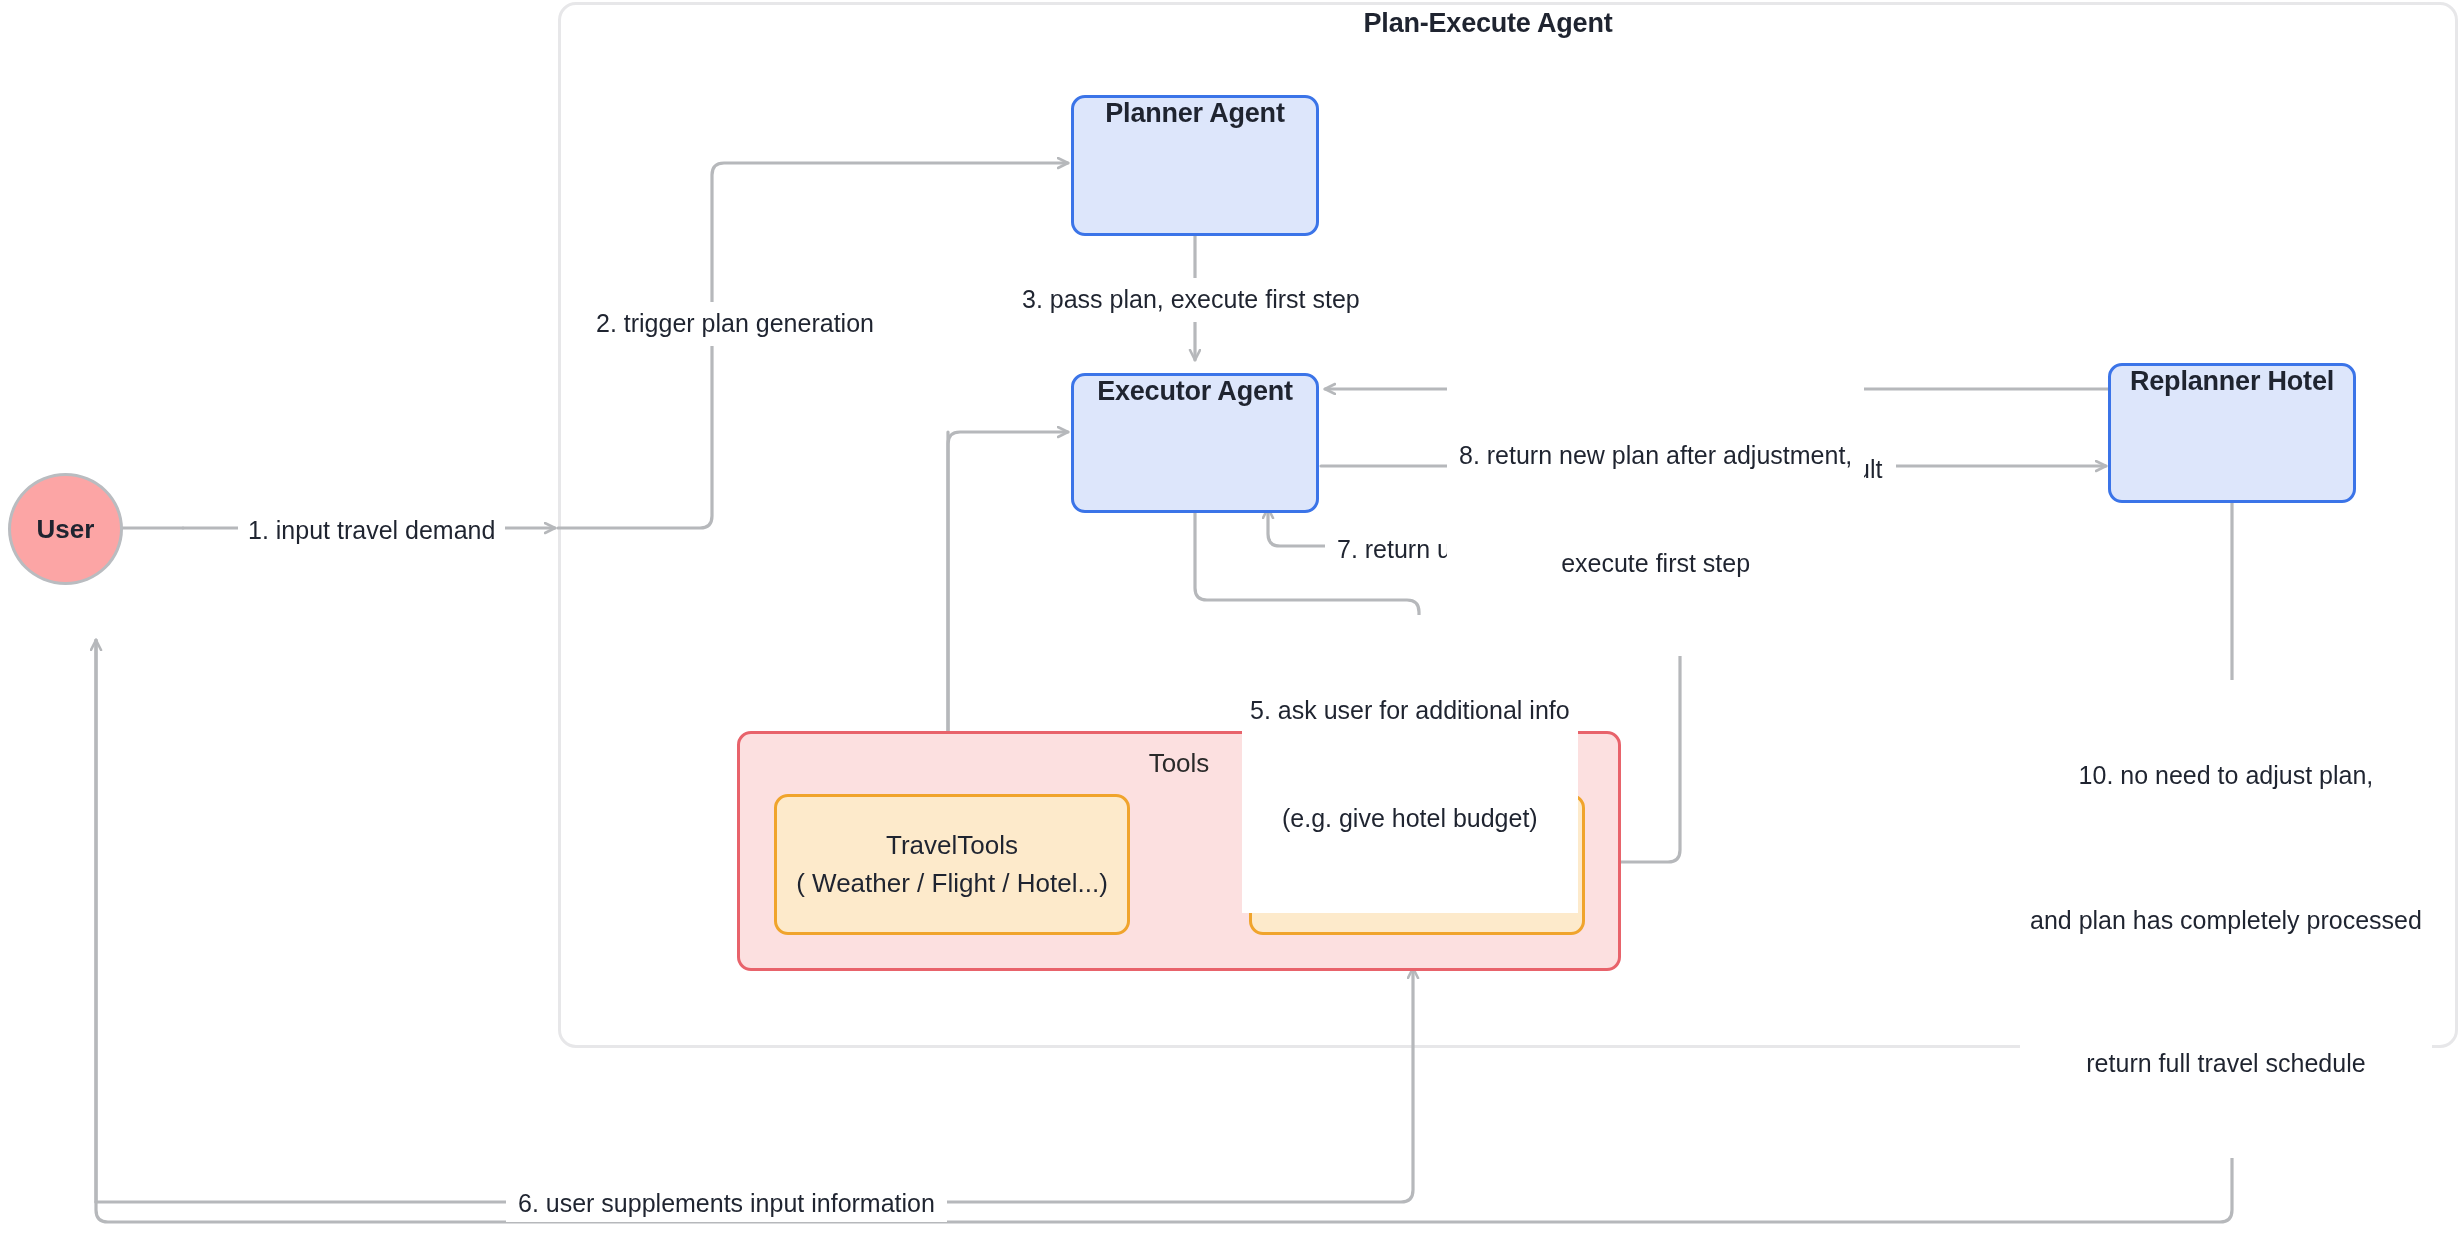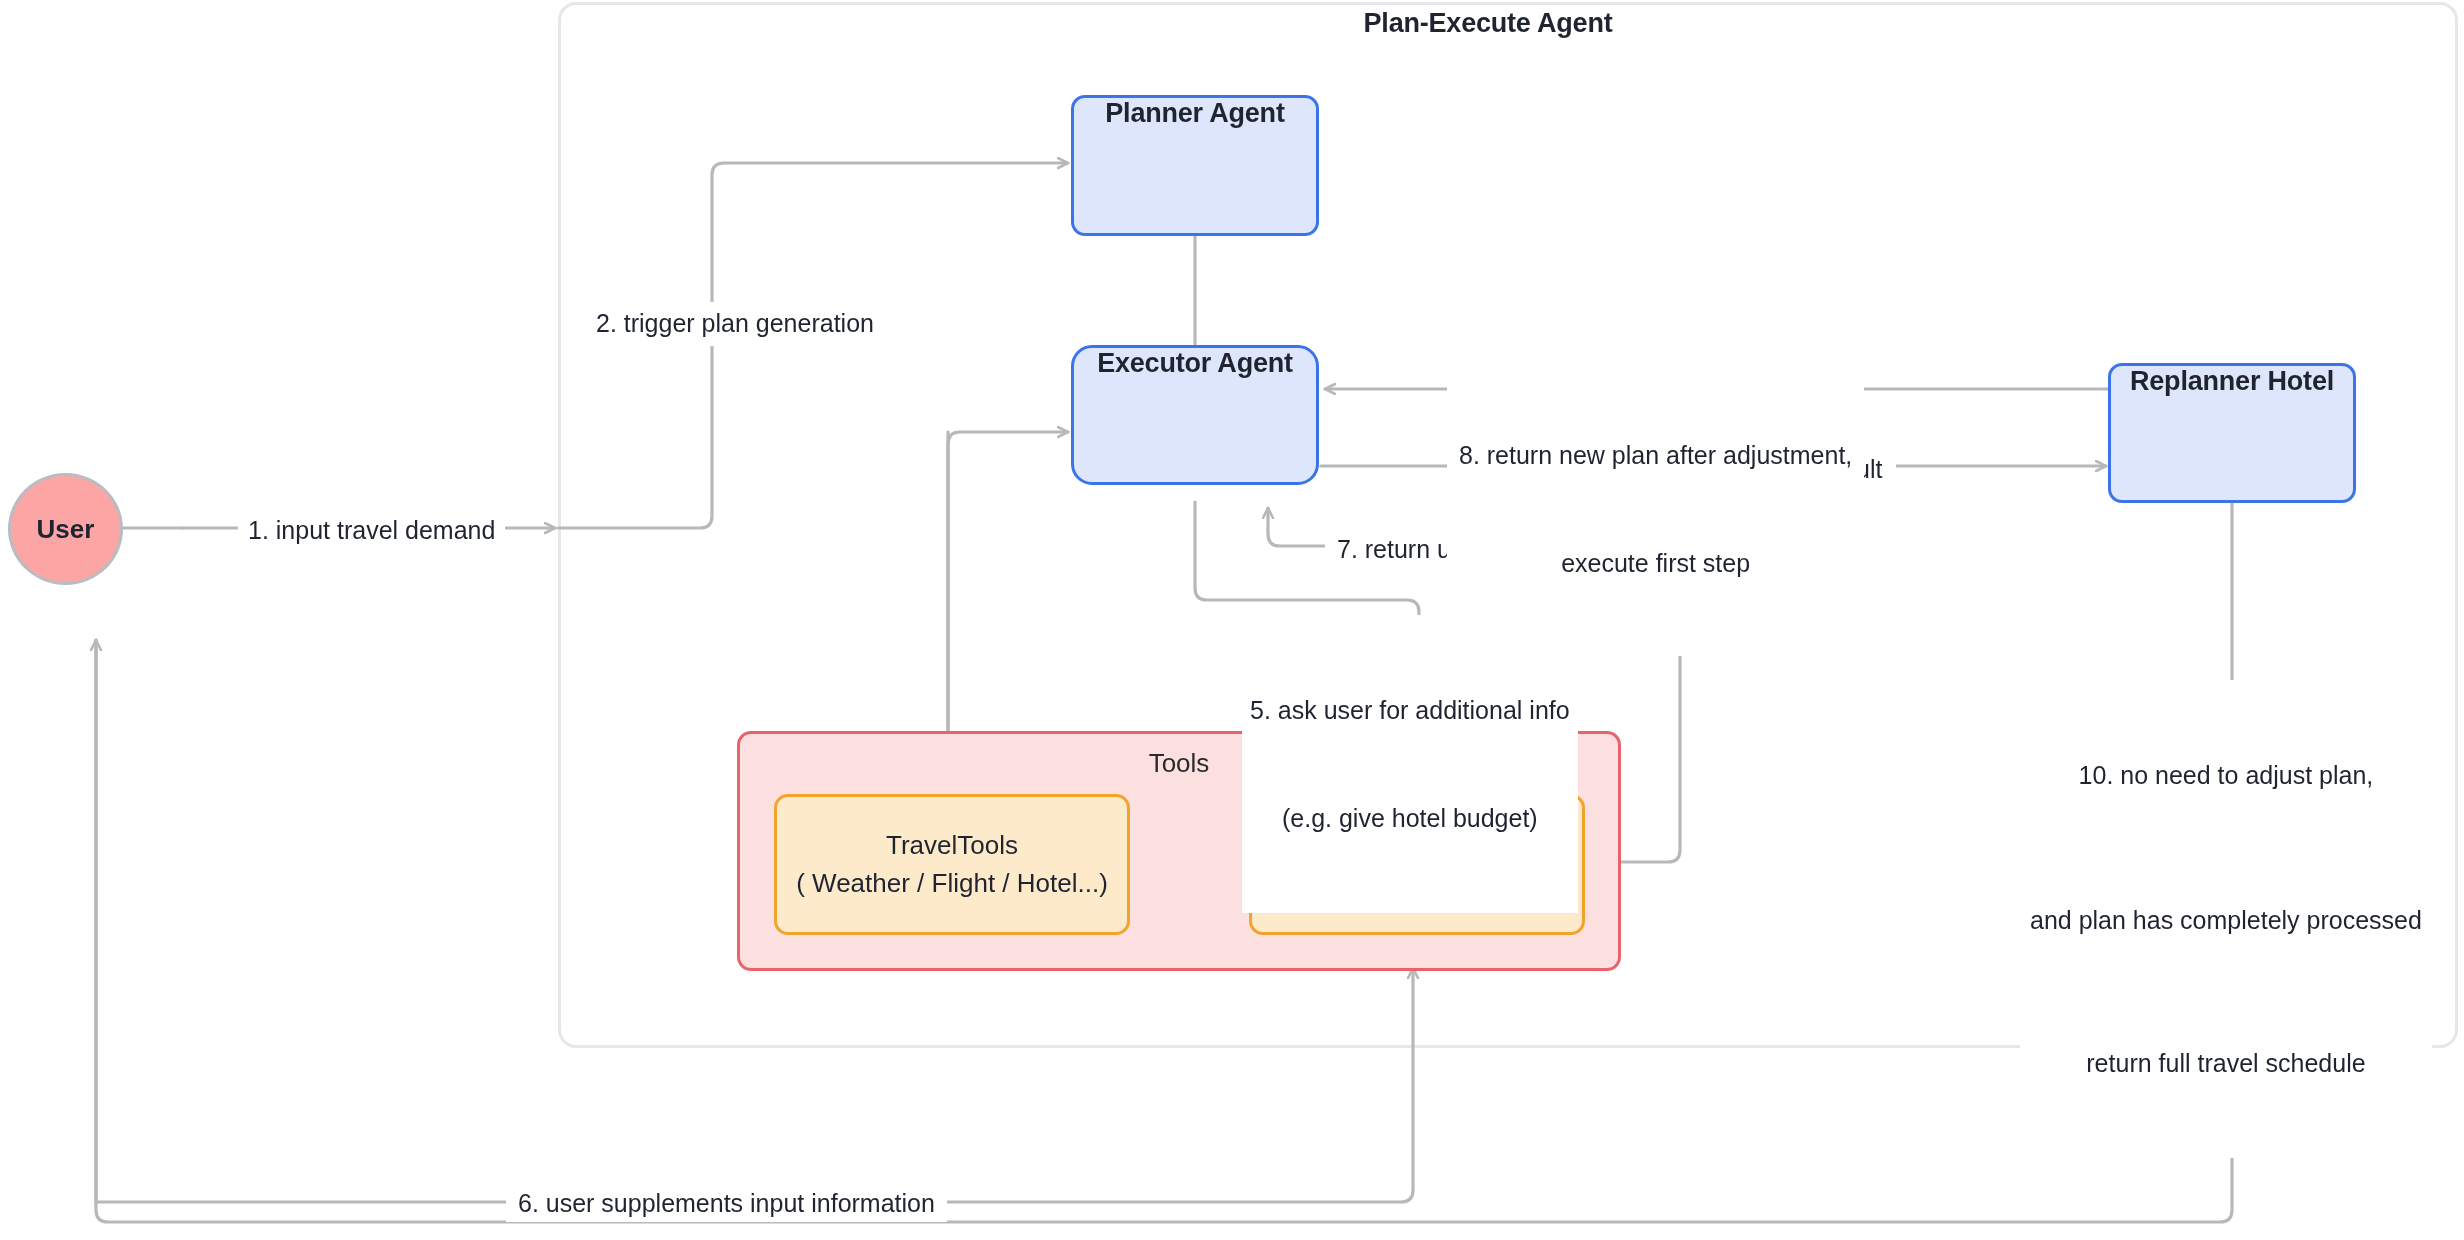--- a/index.html
+++ b/index.html
@@ -155,21 +155,21 @@
   <div class="container-title" style="left:1358px; top:8px; width:260px;">Plan-Execute Agent</div>
 
   <div class="user-ellipse" style="left:8px; top:473px; width:115px; height:112px;">
     <span class="user-label">User</span>
   </div>
 
   <div class="agent-box" style="left:1071px; top:95px; width:248px; height:141px;">
     <span class="agent-label">Planner Agent</span>
   </div>
 
-  <div class="agent-box" style="left:1071px; top:345px; width:248px; height:140px;border-radius:21px;">
+  <div class="agent-box" style="left:1071px; top:373px; width:248px; height:140px;">
     <span class="agent-label">Executor Agent</span>
   </div>
 
   <div class="agent-box" style="left:2108px; top:363px; width:248px; height:140px;">
     <span class="agent-label">Replanner Hotel</span>
   </div>
 
   <div class="tools-box" style="left:737px; top:731px; width:884px; height:240px;">
     <div class="tools-title" style="top:14px;">Tools</div>
   </div>
@@ -180,20 +180,21 @@
   </div>
 
   <div class="tool-box" style="left:1249px; top:794px; width:336px; height:141px;">
     <span class="tool-label">Ask for user clarification</span>
   </div>
 
   <div class="edge-label" style="left:238px; top:513px; padding:0 10px;">1. input travel demand</div>
 
   <div class="edge-label" style="left:586px; top:302px; padding:4px 10px;">2. trigger plan generation</div>
 
+  <div class="edge-label" style="left:1012px; top:278px; padding:4px 10px;">3. pass plan, execute first step</div>
 
 
   <div class="edge-label" style="left:1242px; top:615px; padding:4px 8px; line-height:1.45;">
     <span style="display:block;">5. ask user for additional info</span>
     <span style="display:block;">(e.g. give hotel budget)</span>
   </div>
 
   <div class="edge-label" style="left:506px; top:1186px; padding:0 12px;">6. user supplements input information</div>
 
   <div class="edge-label" style="left:1325px; top:532px; padding:0 12px;">7. return user input info</div>

